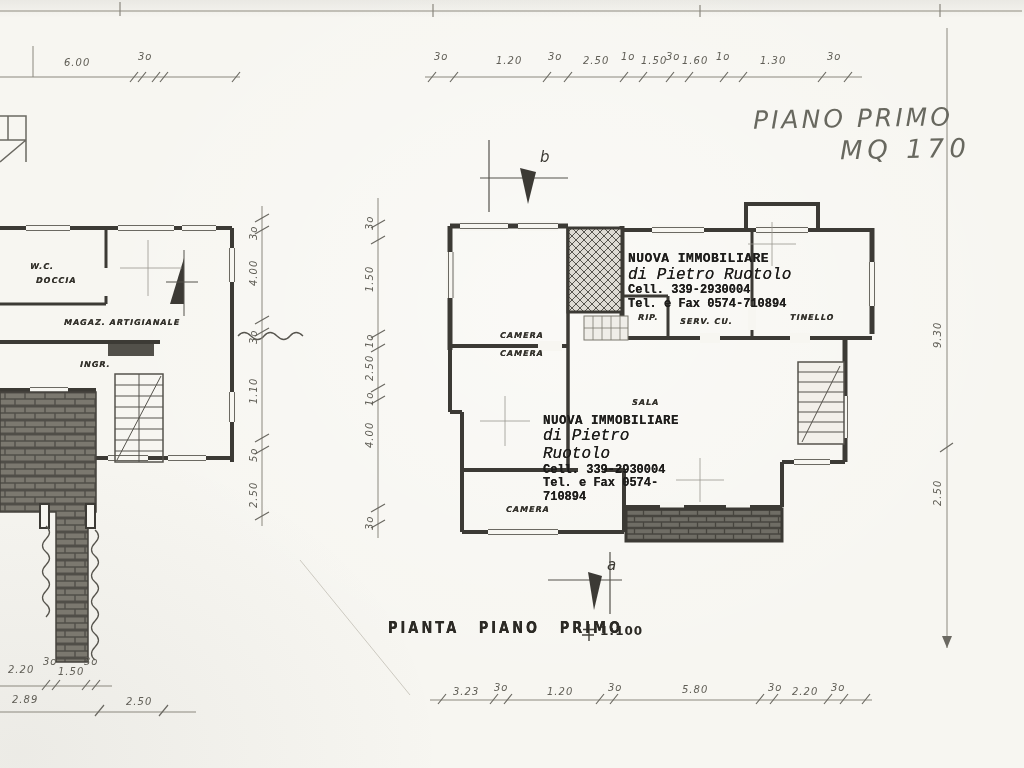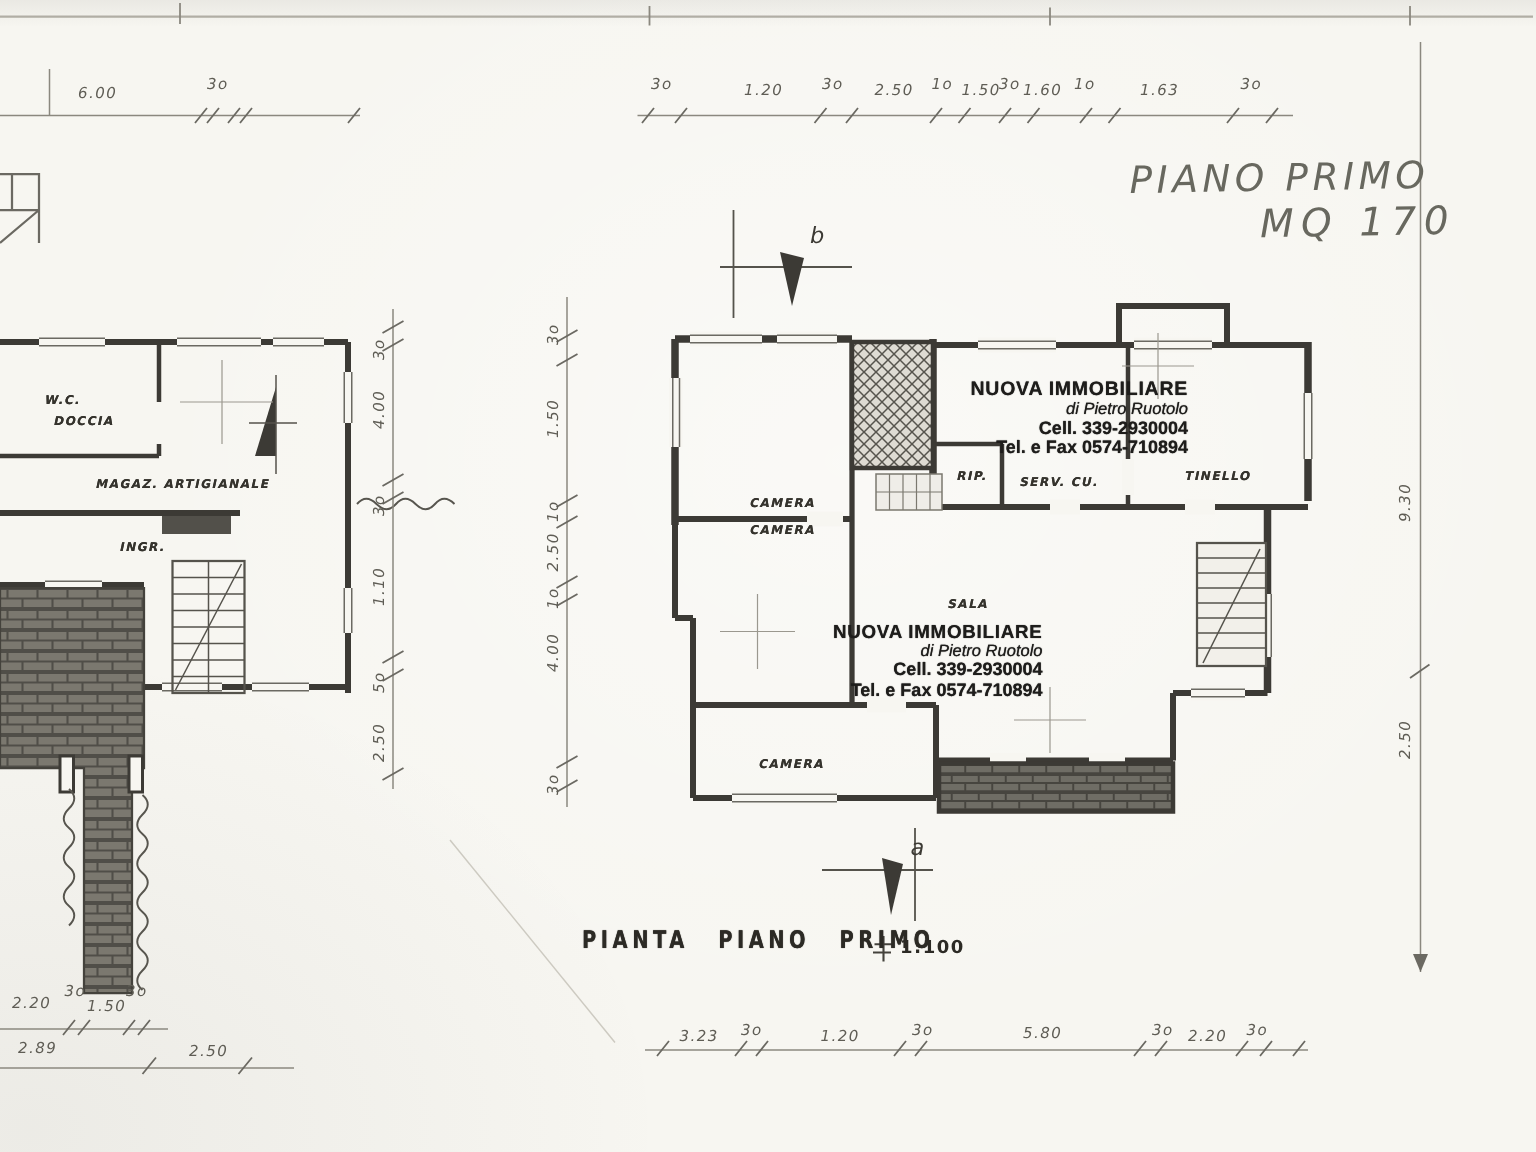--- a/index.html
+++ b/index.html
@@ -11,24 +11,24 @@
     font-family:"DejaVu Sans",sans-serif;}
   svg.draw{position:absolute;left:0;top:0;}
   .lbl{position:absolute;white-space:nowrap;}
   .room{font-size:8px;font-weight:bold;letter-spacing:1px;color:#35332d;
     transform:skewX(-12deg);text-shadow:0 0 .4px #35332d;}
   .dim{font-size:10px;color:#5f5d55;font-style:italic;letter-spacing:1px;}
   .dim.v{transform:rotate(-90deg);transform-origin:0 0;}
   .hand{font-style:italic;color:#68685f;letter-spacing:3px;transform:rotate(-1deg);}
   .hand.l1{font-size:25px;}
   .hand.l2{font-size:26px;letter-spacing:5px;}
-  .stamp{position:absolute;text-align:right;color:#1e1d1b;
-    font-family:Liberation Sans, sans-serif;line-height:1.12;text-shadow:0 0 .6px #1e1d1b;}
+  .stamp{position:absolute;text-align:left;color:#1e1d1b;
+    font-family:Liberation Mono, monospace;line-height:1.12;text-shadow:0 0 .6px #1e1d1b;}
   .stamp .s1{font-weight:bold;font-size:13px;letter-spacing:.5px;}
-  .stamp .s2{font-style:italic;font-size:11px;}
+  .stamp .s2{font-style:italic;font-size:16px;}
   .stamp .s3,.stamp .s4{font-size:12px;font-weight:bold;}
   .caption{font-size:13px;font-weight:bold;letter-spacing:3px;word-spacing:12px;
     color:#2c2a25;transform:scaleY(1.25);text-shadow:0 0 .5px #2c2a25;}
   .scale{font-size:12px;font-weight:bold;color:#2c2a25;letter-spacing:1px;}
   .seclet{font-size:15px;font-style:italic;color:#3c3a34;}
 </style>
 </head>
 <body>
 
 <div id="sheet">
@@ -239,21 +239,21 @@
 <div class="lbl room" style="left:500px;top:349px">CAMERA</div>
 <div class="lbl room" style="left:506px;top:505px">CAMERA</div>
 <div class="lbl room" style="left:638px;top:313px">RIP.</div>
 <div class="lbl room" style="left:680px;top:317px">SERV. CU.</div>
 <div class="lbl room" style="left:790px;top:313px">TINELLO</div>
 <div class="lbl room" style="left:632px;top:398px">SALA</div>
 
 <div class="lbl seclet" style="left:540px;top:148px">b</div>
 <div class="lbl seclet" style="left:607px;top:556px">a</div>
 
-<div class="lbl dim" style="left:52px;top:57px">6.00</div>
+<div class="lbl dim" style="left:64px;top:57px">6.00</div>
 <div class="lbl dim" style="left:138px;top:51px">3o</div>
 
 <div class="lbl dim v" style="left:248px;top:240px">3o</div>
 <div class="lbl dim v" style="left:248px;top:286px">4.00</div>
 <div class="lbl dim v" style="left:248px;top:344px">3o</div>
 <div class="lbl dim v" style="left:248px;top:404px">1.10</div>
 <div class="lbl dim v" style="left:248px;top:462px">5o</div>
 <div class="lbl dim v" style="left:248px;top:508px">2.50</div>
 
 <div class="lbl dim" style="left:8px;top:664px">2.20</div>
@@ -265,21 +265,21 @@
 
 <div class="lbl dim" style="left:434px;top:51px">3o</div>
 <div class="lbl dim" style="left:496px;top:55px">1.20</div>
 <div class="lbl dim" style="left:548px;top:51px">3o</div>
 <div class="lbl dim" style="left:583px;top:55px">2.50</div>
 <div class="lbl dim" style="left:621px;top:51px">1o</div>
 <div class="lbl dim" style="left:641px;top:55px">1.50</div>
 <div class="lbl dim" style="left:666px;top:51px">3o</div>
 <div class="lbl dim" style="left:682px;top:55px">1.60</div>
 <div class="lbl dim" style="left:716px;top:51px">1o</div>
-<div class="lbl dim" style="left:760px;top:55px">1.63</div>
+<div class="lbl dim" style="left:760px;top:55px">1.30</div>
 <div class="lbl dim" style="left:827px;top:51px">3o</div>
 
 <div class="lbl dim v" style="left:364px;top:230px">3o</div>
 <div class="lbl dim v" style="left:364px;top:292px">1.50</div>
 <div class="lbl dim v" style="left:364px;top:348px">1o</div>
 <div class="lbl dim v" style="left:364px;top:381px">2.50</div>
 <div class="lbl dim v" style="left:364px;top:406px">1o</div>
 <div class="lbl dim v" style="left:364px;top:448px">4.00</div>
 <div class="lbl dim v" style="left:364px;top:530px">3o</div>
 

